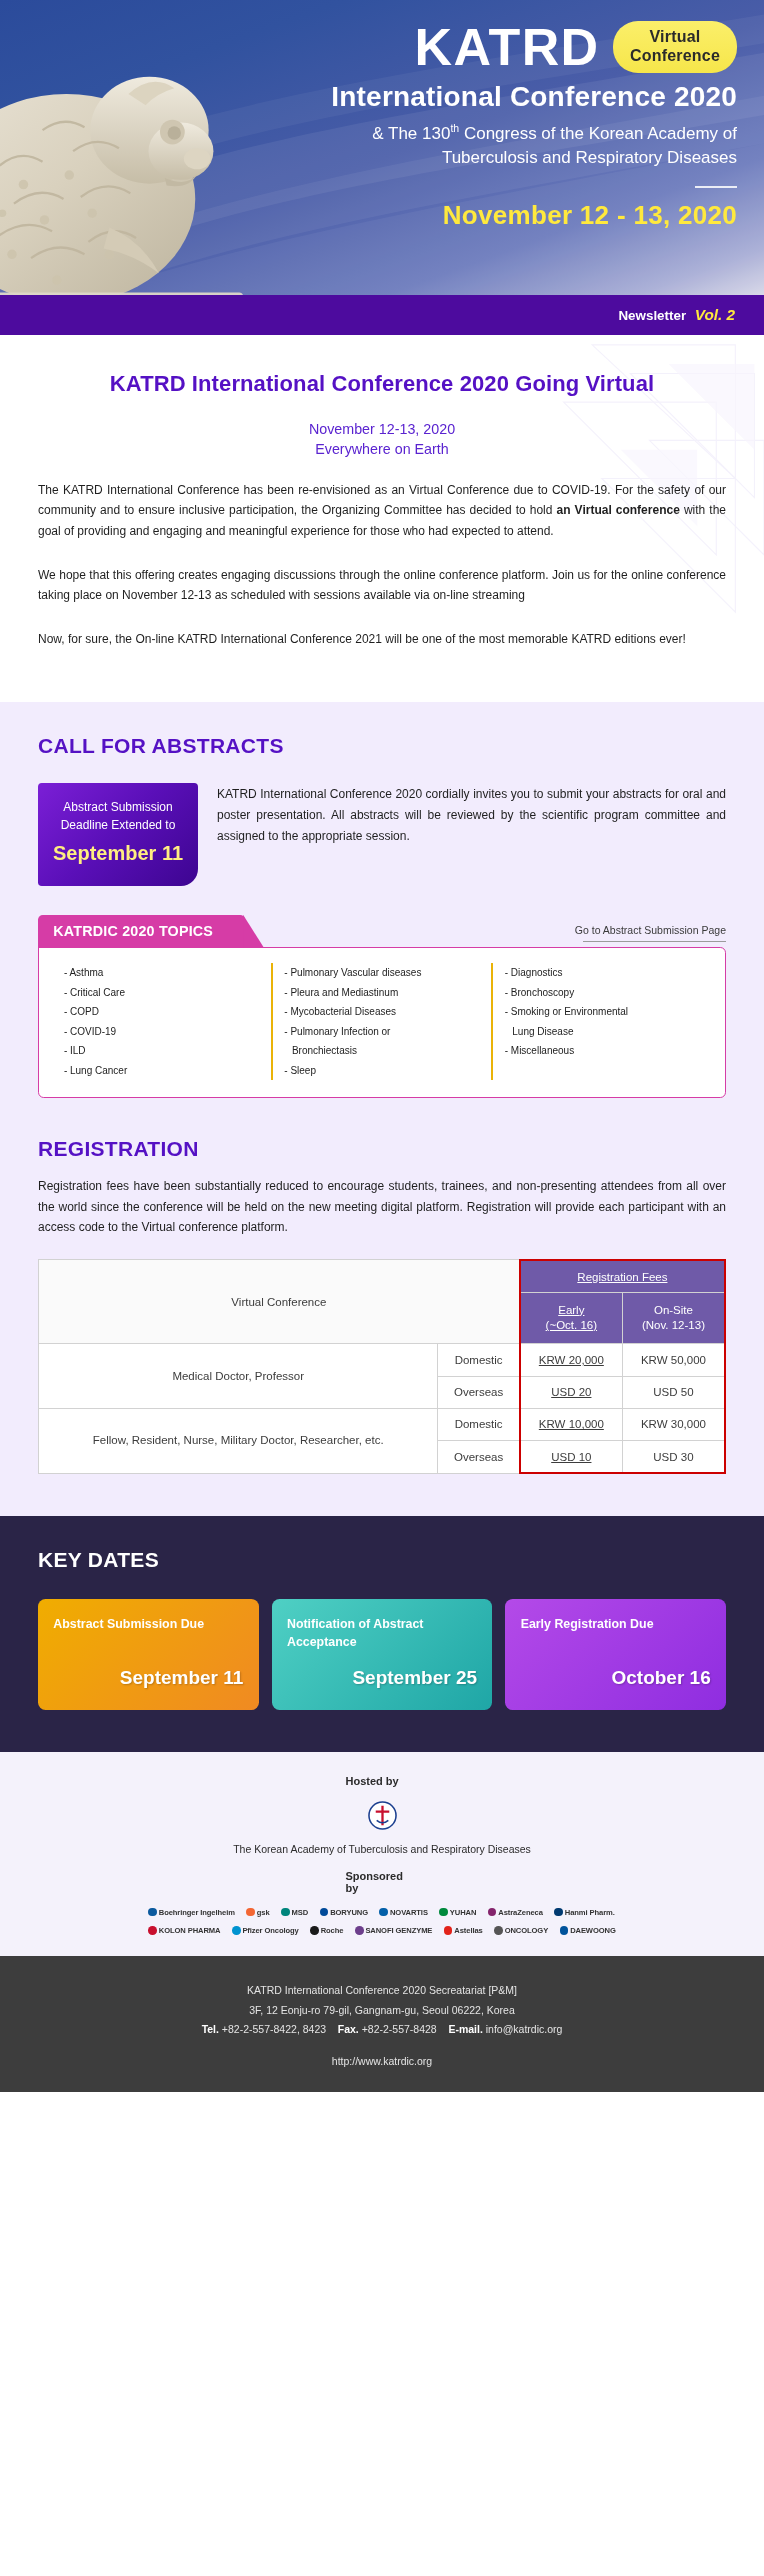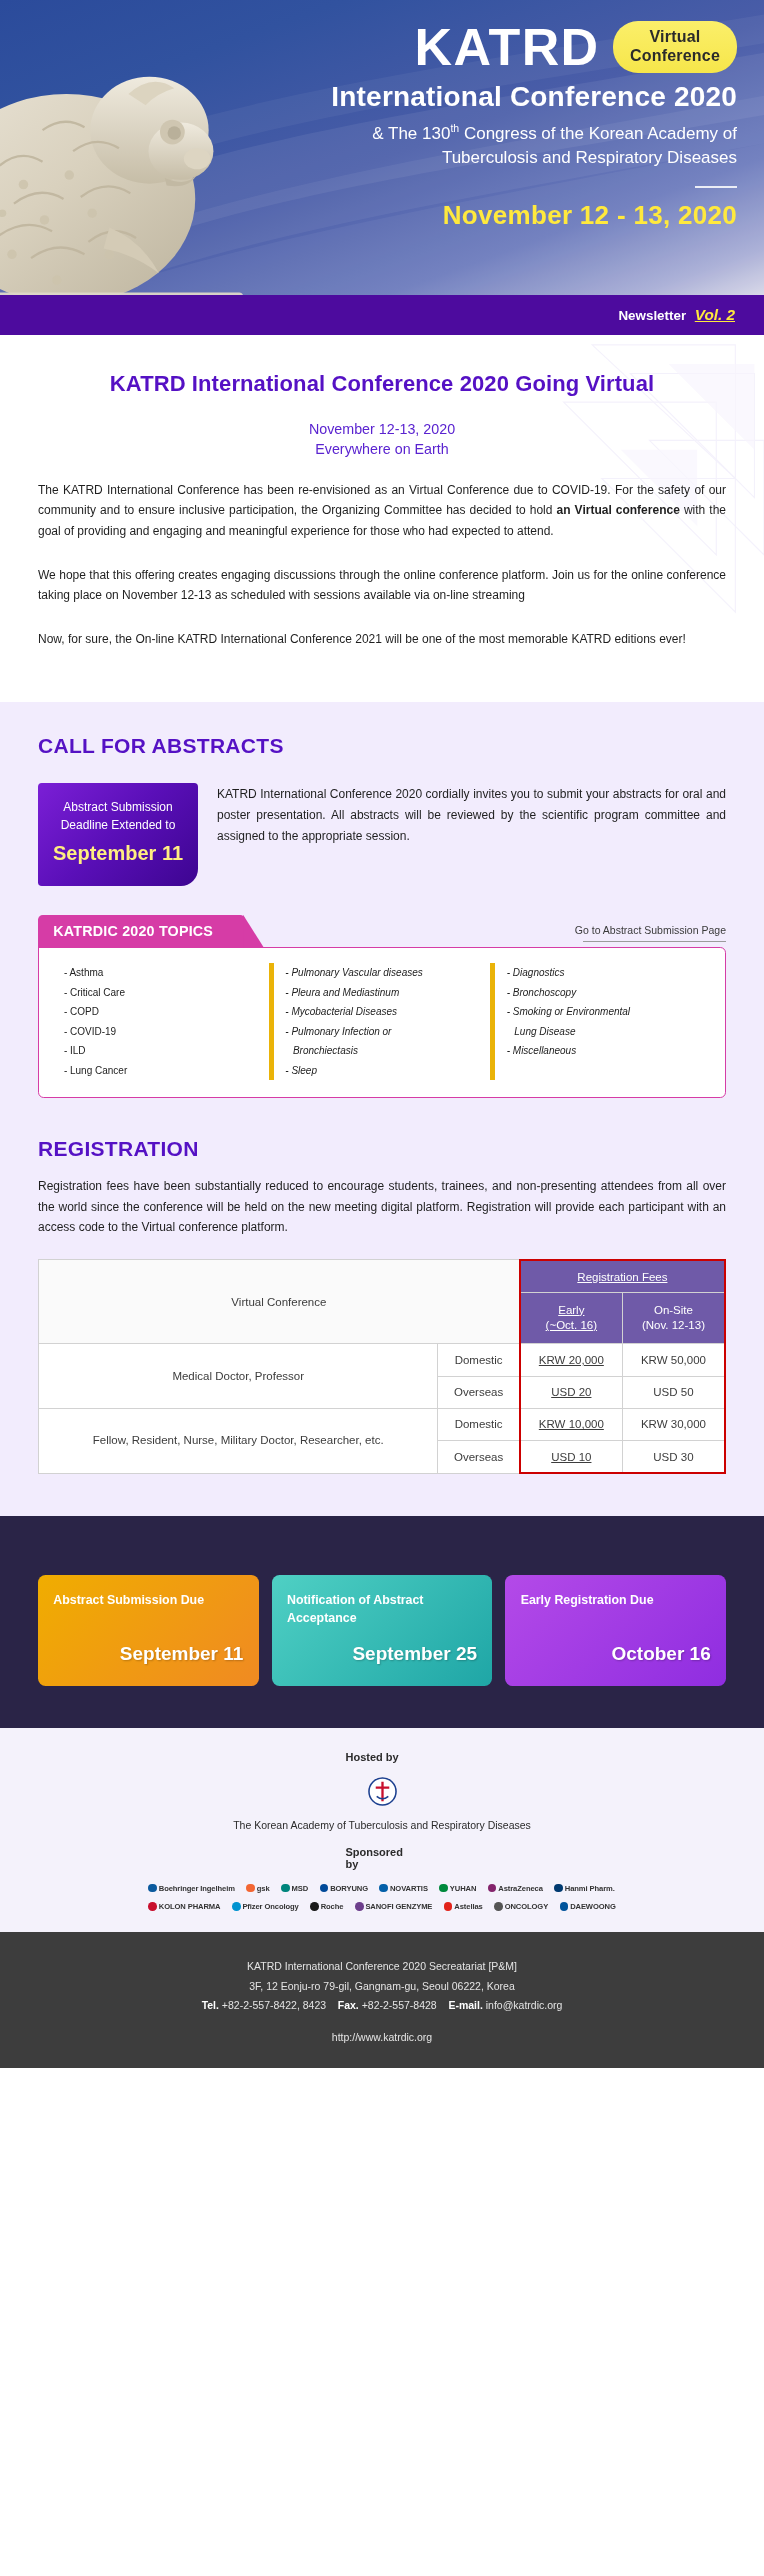--- a/index.html
+++ b/index.html
@@ -49,21 +49,21 @@
   .hero-date {
     font-size: 26px; font-weight: bold; color: #ffe93d;
     margin-top: 12.4px; letter-spacing: 0.3px;
   }
   .newsletter-bar {
     background: #4d0b9e; height: 40px;
     display: flex; align-items: center; justify-content: flex-end;
     padding-right: 29px; gap: 8.6px;
   }
   .nl-label { color: #fff; font-size: 13.4px; font-weight: bold; }
-  .nl-vol { color: #ffe93d; font-size: 15.3px; font-weight: bold; font-style: italic; text-decoration: underline; }
+  .nl-vol { color: #ffe93d; font-size: 15.3px; font-weight: bold; font-style: italic; }
 
   
   .intro {
     position: relative; background: #ffffff;
     padding: 36px 38px 52px 38px; overflow: hidden;
   }
   .intro-deco { position: absolute; right: 0; top: 0; opacity: .5; }
   .intro-inner { position: relative; }
   .intro h1 {
     color: #5511c4; font-size: 22px; text-align: center; font-weight: bold;
@@ -108,21 +108,21 @@
     background: #d63ca6; clip-path: polygon(0 0, 100% 100%, 0 100%);
   }
   .abs-link { padding-bottom: 5.7px; text-align: right; }
   .abs-link .t { font-size: 10.5px; color: #3a3a3a; }
   .abs-link .u { height: 1px; background: #9b9b9b; margin-top: 4.8px; width: 143px; margin-left: auto; }
   .topics-box {
     border: 1.4px solid #d63ca6; border-radius: 0 5.7px 5.7px 5.7px;
     background: #fff; display: flex; padding: 15.3px 13.4px 17px 13.4px; margin-top: -1px;
   }
   .topics-col { flex: 1; padding: 0 11.5px; }
-  .topics-col + .topics-col { border-left: 5px solid #eab308; font-style: italic; }
+  .topics-col + .topics-col { border-left: 2px solid #eab308; }
   .topics-col div {
     font-size: 10px; color: #222; line-height: 1.95; white-space: nowrap;
   }
   .topics-col div.cont { padding-left: 7.6px; }
 
   
   .reg { background: #f2ecfd; padding: 9.6px 38px 42px 38px; }
   .reg p {
     font-size: 12px; line-height: 1.72; color: #1f1f1f;
     text-align: justify; margin-top: 15.3px;
@@ -371,20 +371,21 @@
       <tr>
         <td>Overseas</td>
         <td class="red-l red-b">USD 10</td>
         <td class="red-r red-b">USD 30</td>
       </tr>
     </tbody>
       </table>
   </div>
 
   <div class="keydates">
+    <h2>KEY DATES</h2>
     <div class="kd-row">
       <div class="kd-card kd-orange">
         <div class="lbl">Abstract Submission Due</div>
         <div class="date">September 11</div>
       </div>
       <div class="kd-card kd-teal">
         <div class="lbl">Notification of Abstract Acceptance</div>
         <div class="date">September 25</div>
       </div>
       <div class="kd-card kd-purple">

